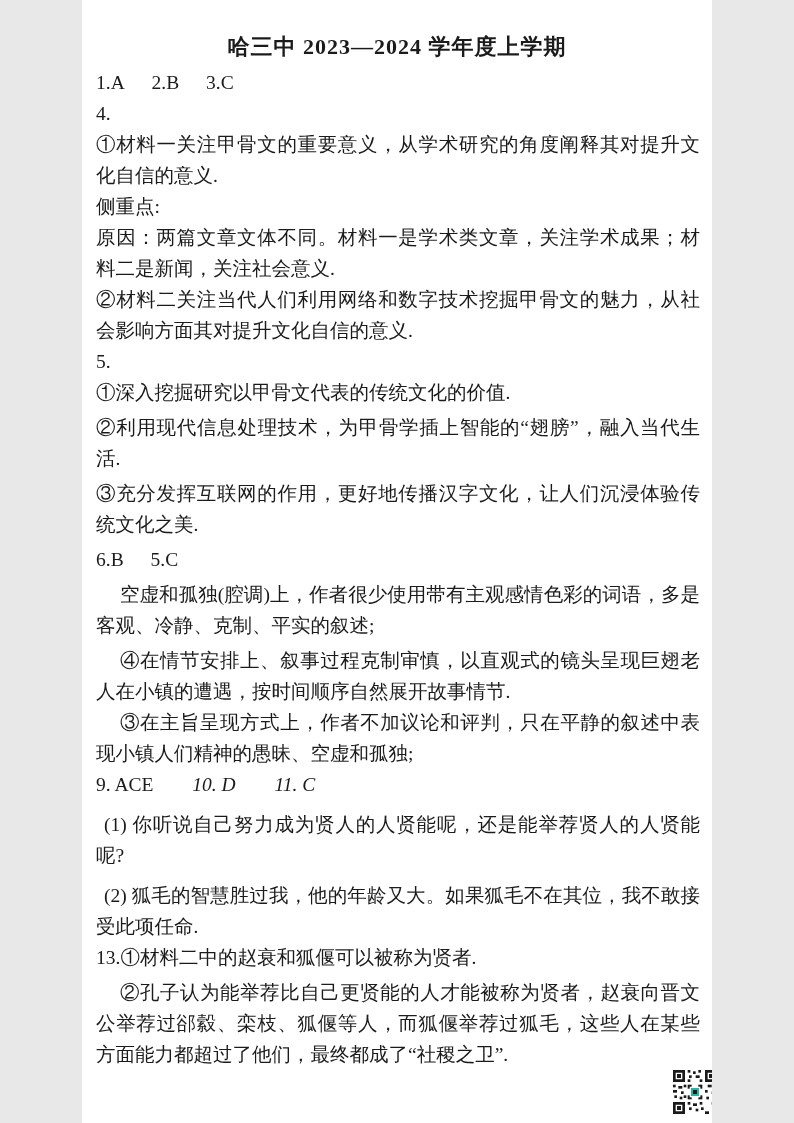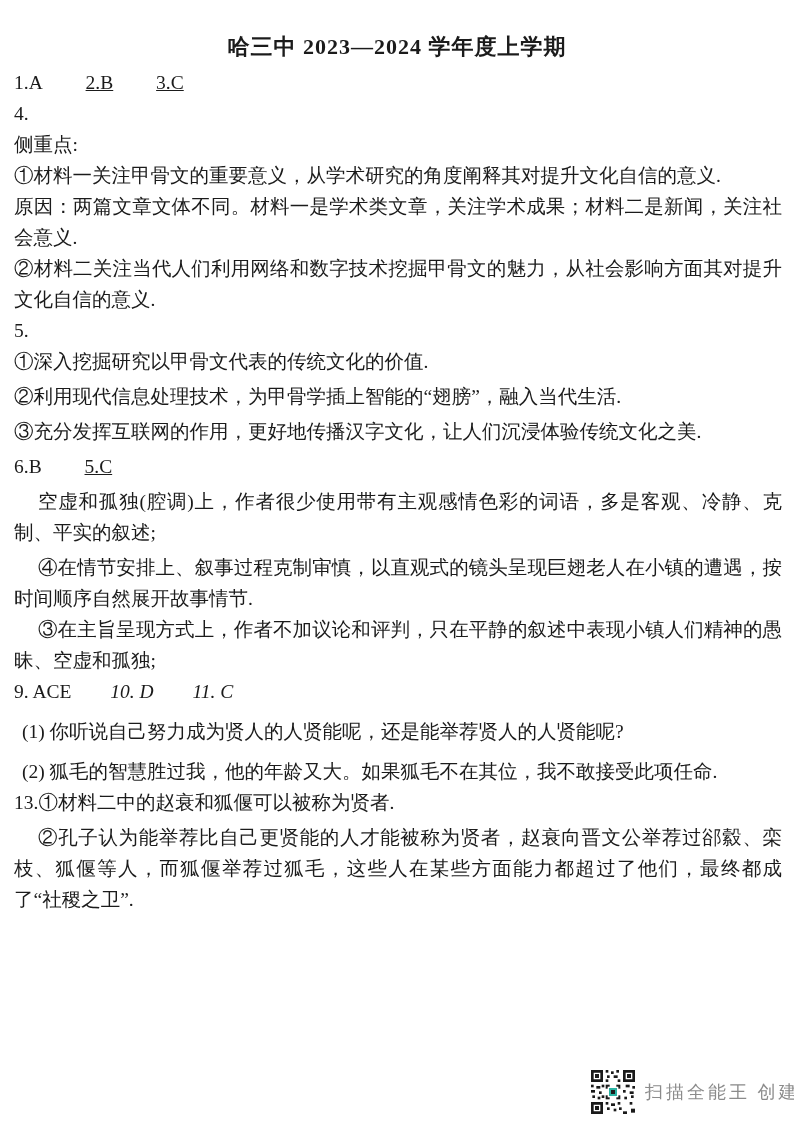--- a/index.html
+++ b/index.html
@@ -1,18 +1,18 @@
 <!DOCTYPE html>
 <html><head>
 <meta charset="utf-8">
 <style>
   html, body { margin: 0; padding: 0; background: #e8e8e8; }
   .page {
     position: relative;
-    width: 794px;
+    width: 630px;
     height: 1123px;
     margin: 0 auto;
     background: #ffffff;
     color: #1b1b1b;
     font-family: "Liberation Serif", "DejaVu Serif", serif;
     overflow: hidden;
   }
   .title-block {
     padding-top: 31px;
     text-align: center;
@@ -22,21 +22,21 @@
     letter-spacing: 1px;
   }
   .content {
     padding: 5px 12px 0 14px;
     font-size: 19.5px;
     line-height: 31px;
     text-align: justify;
   }
   .content p { margin: 0; }
   .row span { display: inline-block; }
-  .row span + span { margin-left: 38px; text-decoration: underline; }
+  .row span + span { margin-left: 22px; }
   .row-wide span + span { margin-left: 34px; font-style: italic; }
   .indent { text-indent: 24px; }
   .indent-sm { text-indent: 8px; }
   .mt4 { margin-top: 4px !important; }
   .mt8 { margin-top: 9px !important; }
   .footer {
     position: absolute;
     left: 591px;
     top: 1070px;
     display: flex;
@@ -62,22 +62,22 @@
   </div>
 
   <div class="content">
     <p class="row">
       <span>1.A</span>
       <span>2.B</span>
       <span>3.C</span>
     </p>
 
     <p>4.</p>
+    <p>①材料一关注甲骨文的重要意义，从学术研究的角度阐释其对提升文化自信的意义.</p>
     <p>侧重点:</p>
-    <p>①材料一关注甲骨文的重要意义，从学术研究的角度阐释其对提升文化自信的意义.</p>
     <p>原因：两篇文章文体不同。材料一是学术类文章，关注学术成果；材料二是新闻，关注社会意义.</p>
     <p>②材料二关注当代人们利用网络和数字技术挖掘甲骨文的魅力，从社会影响方面其对提升文化自信的意义.</p>
 
     <p>5.</p>
     <p>①深入挖掘研究以甲骨文代表的传统文化的价值.</p>
     <p class="mt4">②利用现代信息处理技术，为甲骨学插上智能的“翅膀”，融入当代生活.</p>
     <p class="mt4">③充分发挥互联网的作用，更好地传播汉字文化，让人们沉浸体验传统文化之美.</p>
 
     <p class="row mt4">
       <span>6.B</span>

